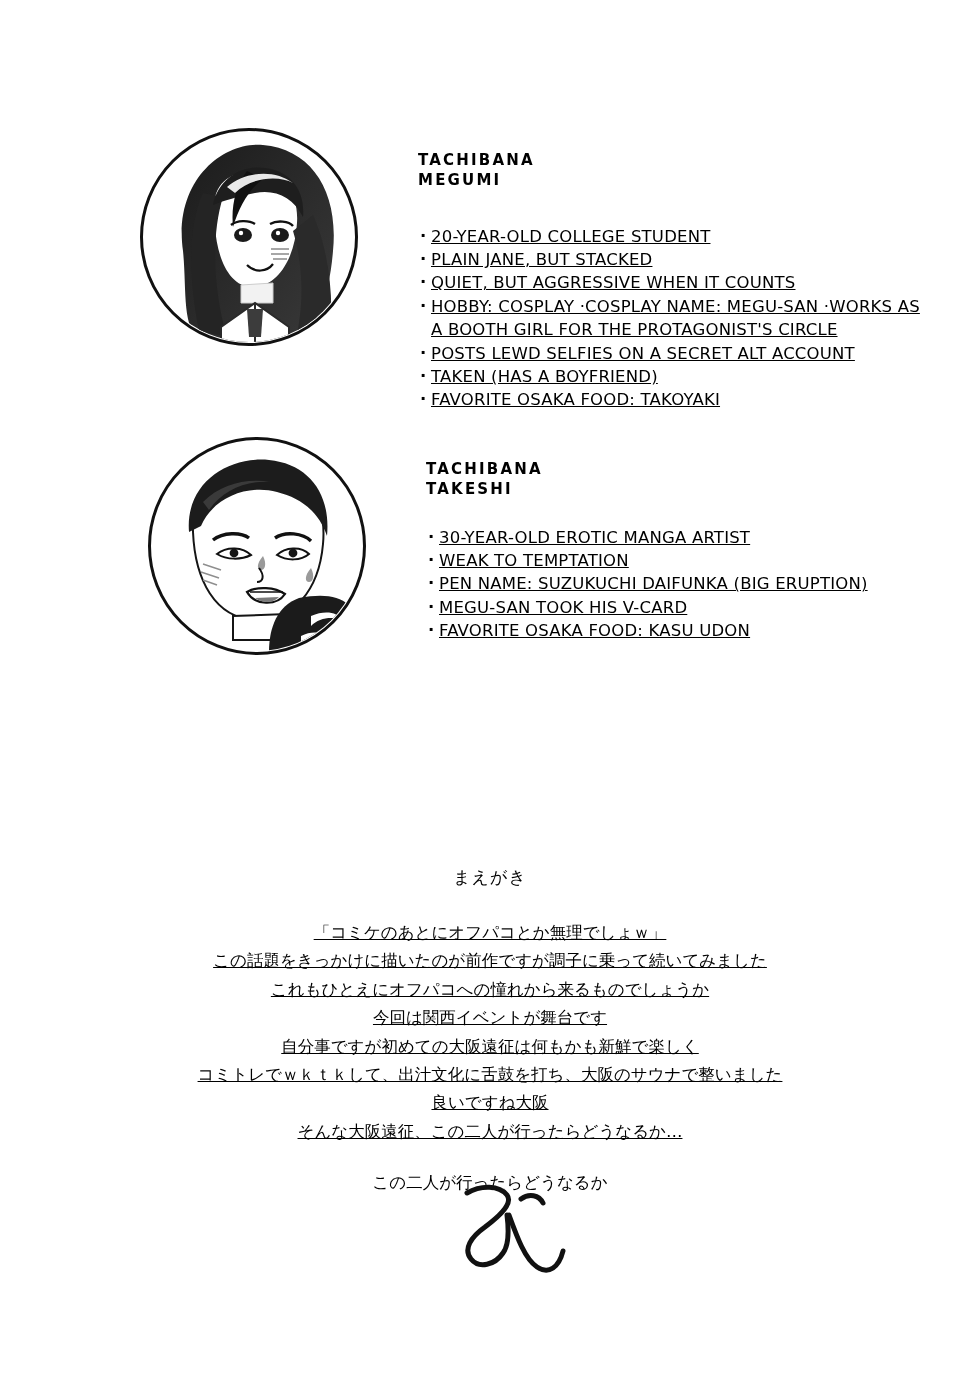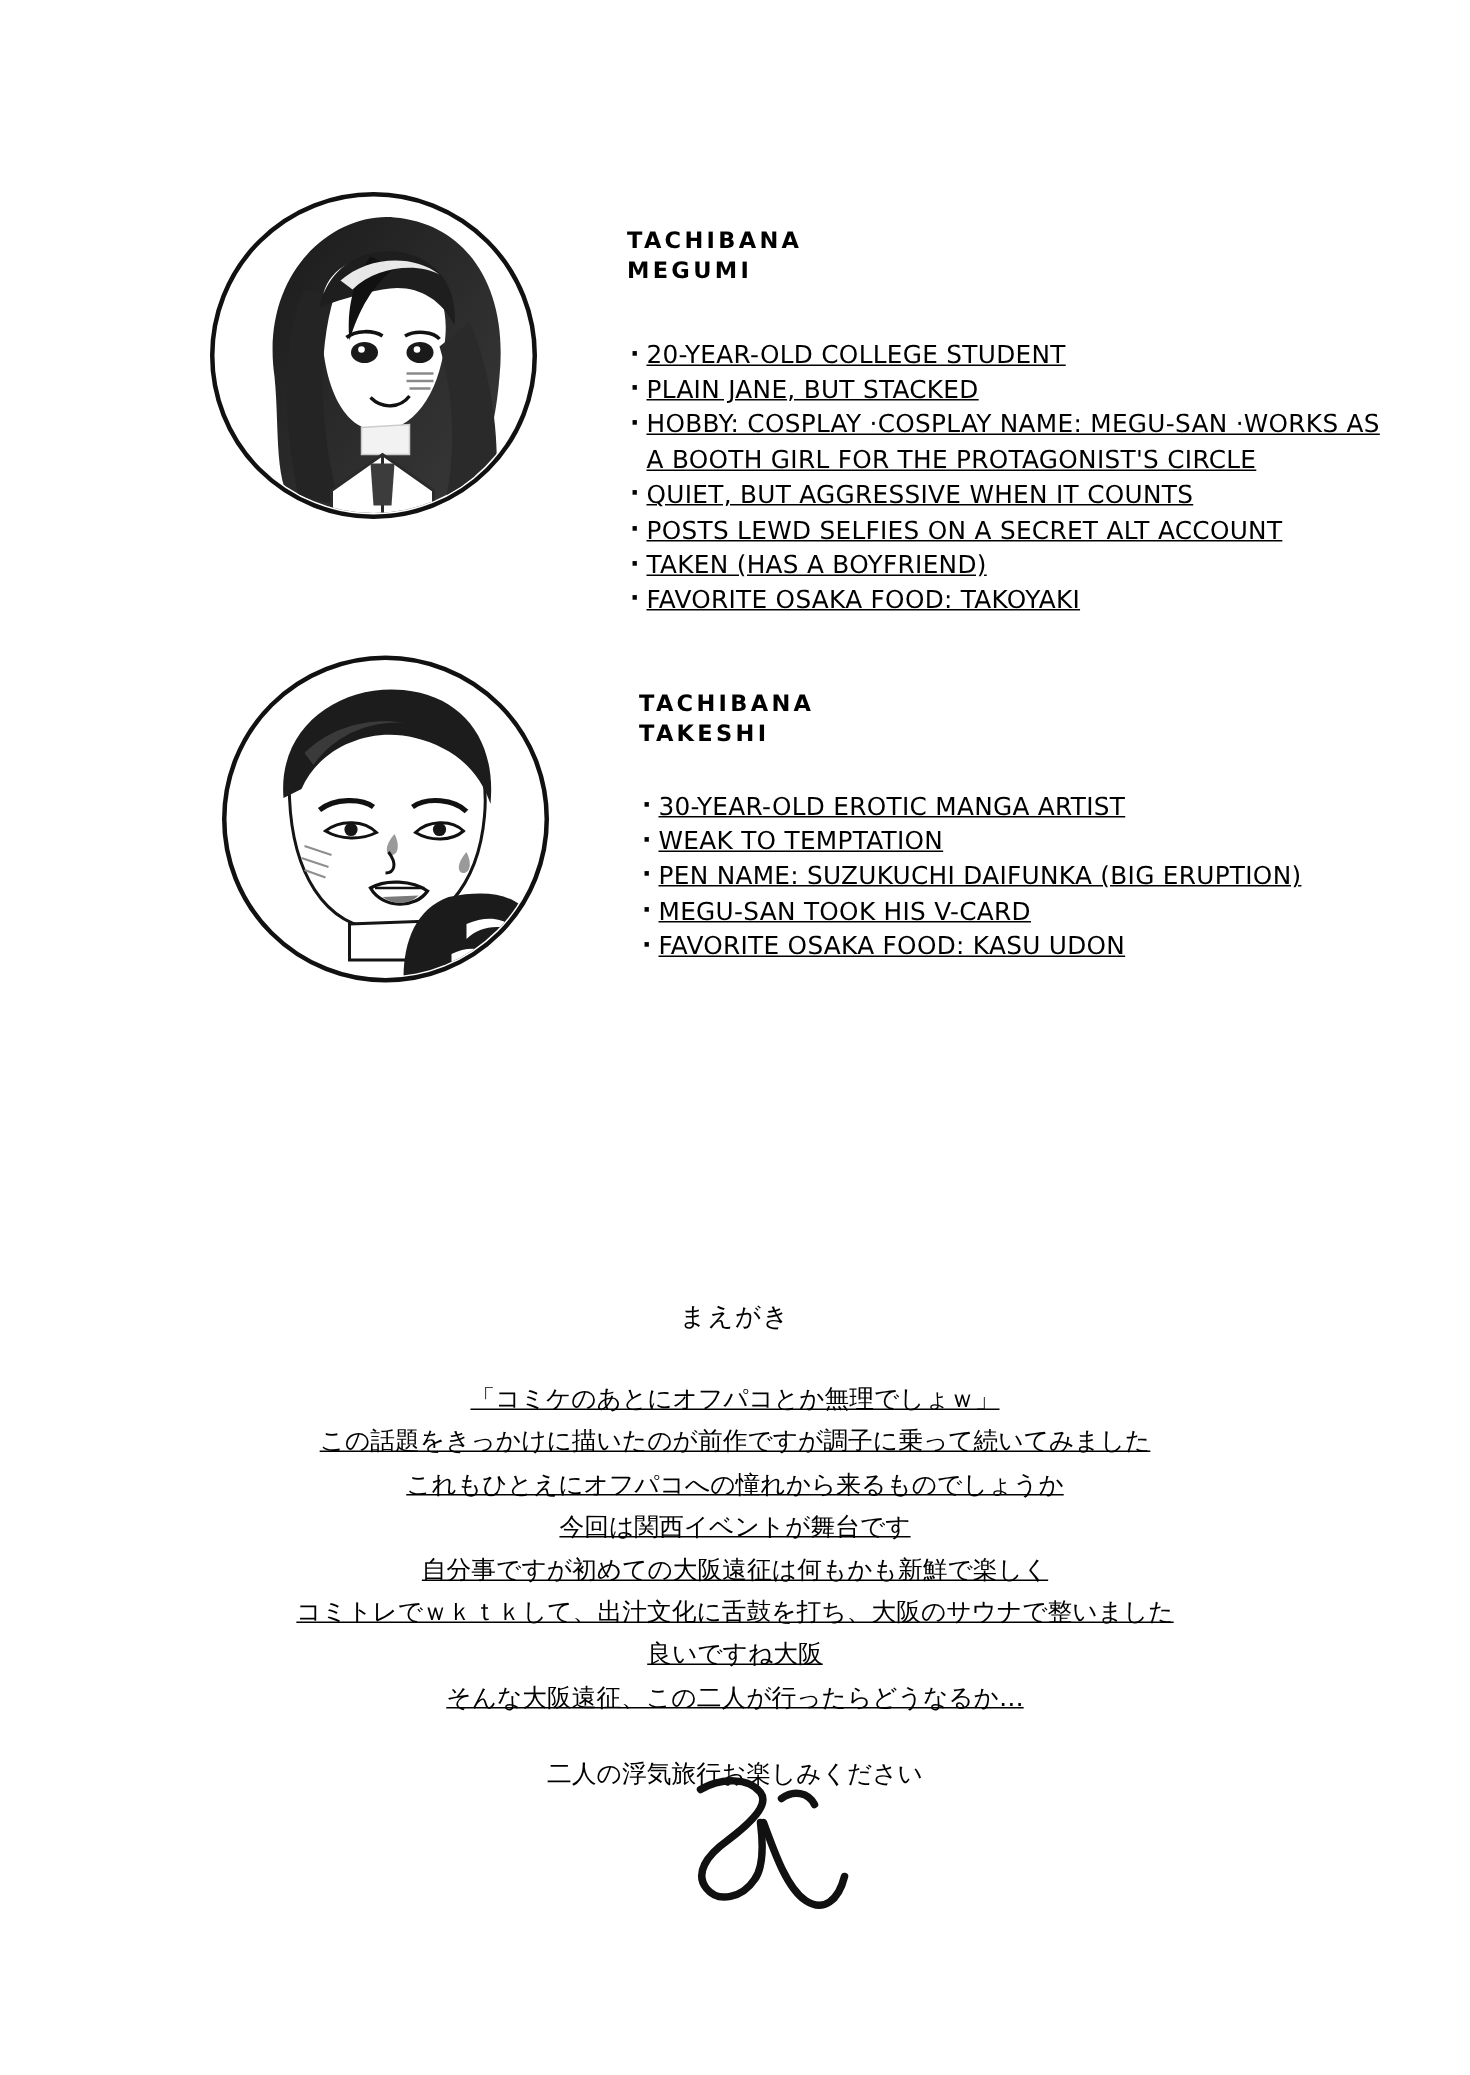--- a/index.html
+++ b/index.html
@@ -167,22 +167,22 @@
       </g>
     </svg>
   </div>
 
   <div class="profile-text">
     <h2 class="char-name">TACHIBANA
    MEGUMI</h2>
     <ul class="traits">
       <li>20-year-old college student</li>
       <li>Plain Jane, but stacked</li>
+      <li>Quiet, but aggressive when it counts</li>
       <li>Hobby: Cosplay  ·Cosplay name: Megu-san  ·Works as a booth girl for the protagonist's circle</li>
-      <li>Quiet, but aggressive when it counts</li>
       <li>Posts lewd selfies on a secret alt account</li>
       <li>Taken (has a boyfriend)</li>
       <li>Favorite Osaka food: Takoyaki</li>
     </ul>
   </div>
 </div>
 
 <div class="profile" id="profile-takeshi">
 
   <div class="portrait">
@@ -248,21 +248,21 @@
 <div id="preface">
   <div class="preface-title">まえがき</div>
   <div class="preface-body">「コミケのあとにオフパコとか無理でしょｗ」
 この話題をきっかけに描いたのが前作ですが調子に乗って続いてみました
 これもひとえにオフパコへの憧れから来るものでしょうか
 今回は関西イベントが舞台です
 自分事ですが初めての大阪遠征は何もかも新鮮で楽しく
 コミトレでｗｋｔｋして、出汁文化に舌鼓を打ち、大阪のサウナで整いました
 良いですね大阪
 そんな大阪遠征、この二人が行ったらどうなるか…</div>
-  <div class="preface-closing">二人の浮気旅行お楽しみください</div>
+  <div class="preface-closing">この二人が行ったらどうなるか</div>
 </div>
 
 <div id="signature">
   <svg viewBox="0 0 120 110" xmlns="http://www.w3.org/2000/svg">
     <g fill="none" stroke="#111111" stroke-width="5" stroke-linecap="round" stroke-linejoin="round">
       <path d="M12 18 C26 10 44 10 52 20 C58 28 46 40 30 52 C16 62 8 74 16 84 C24 94 40 90 48 78 C54 70 54 56 52 40"></path>
       <path d="M54 40 C62 62 70 84 82 92 C94 100 104 92 108 76"></path>
       <path d="M66 24 C74 18 84 20 88 28"></path>
     </g>
   </svg>

